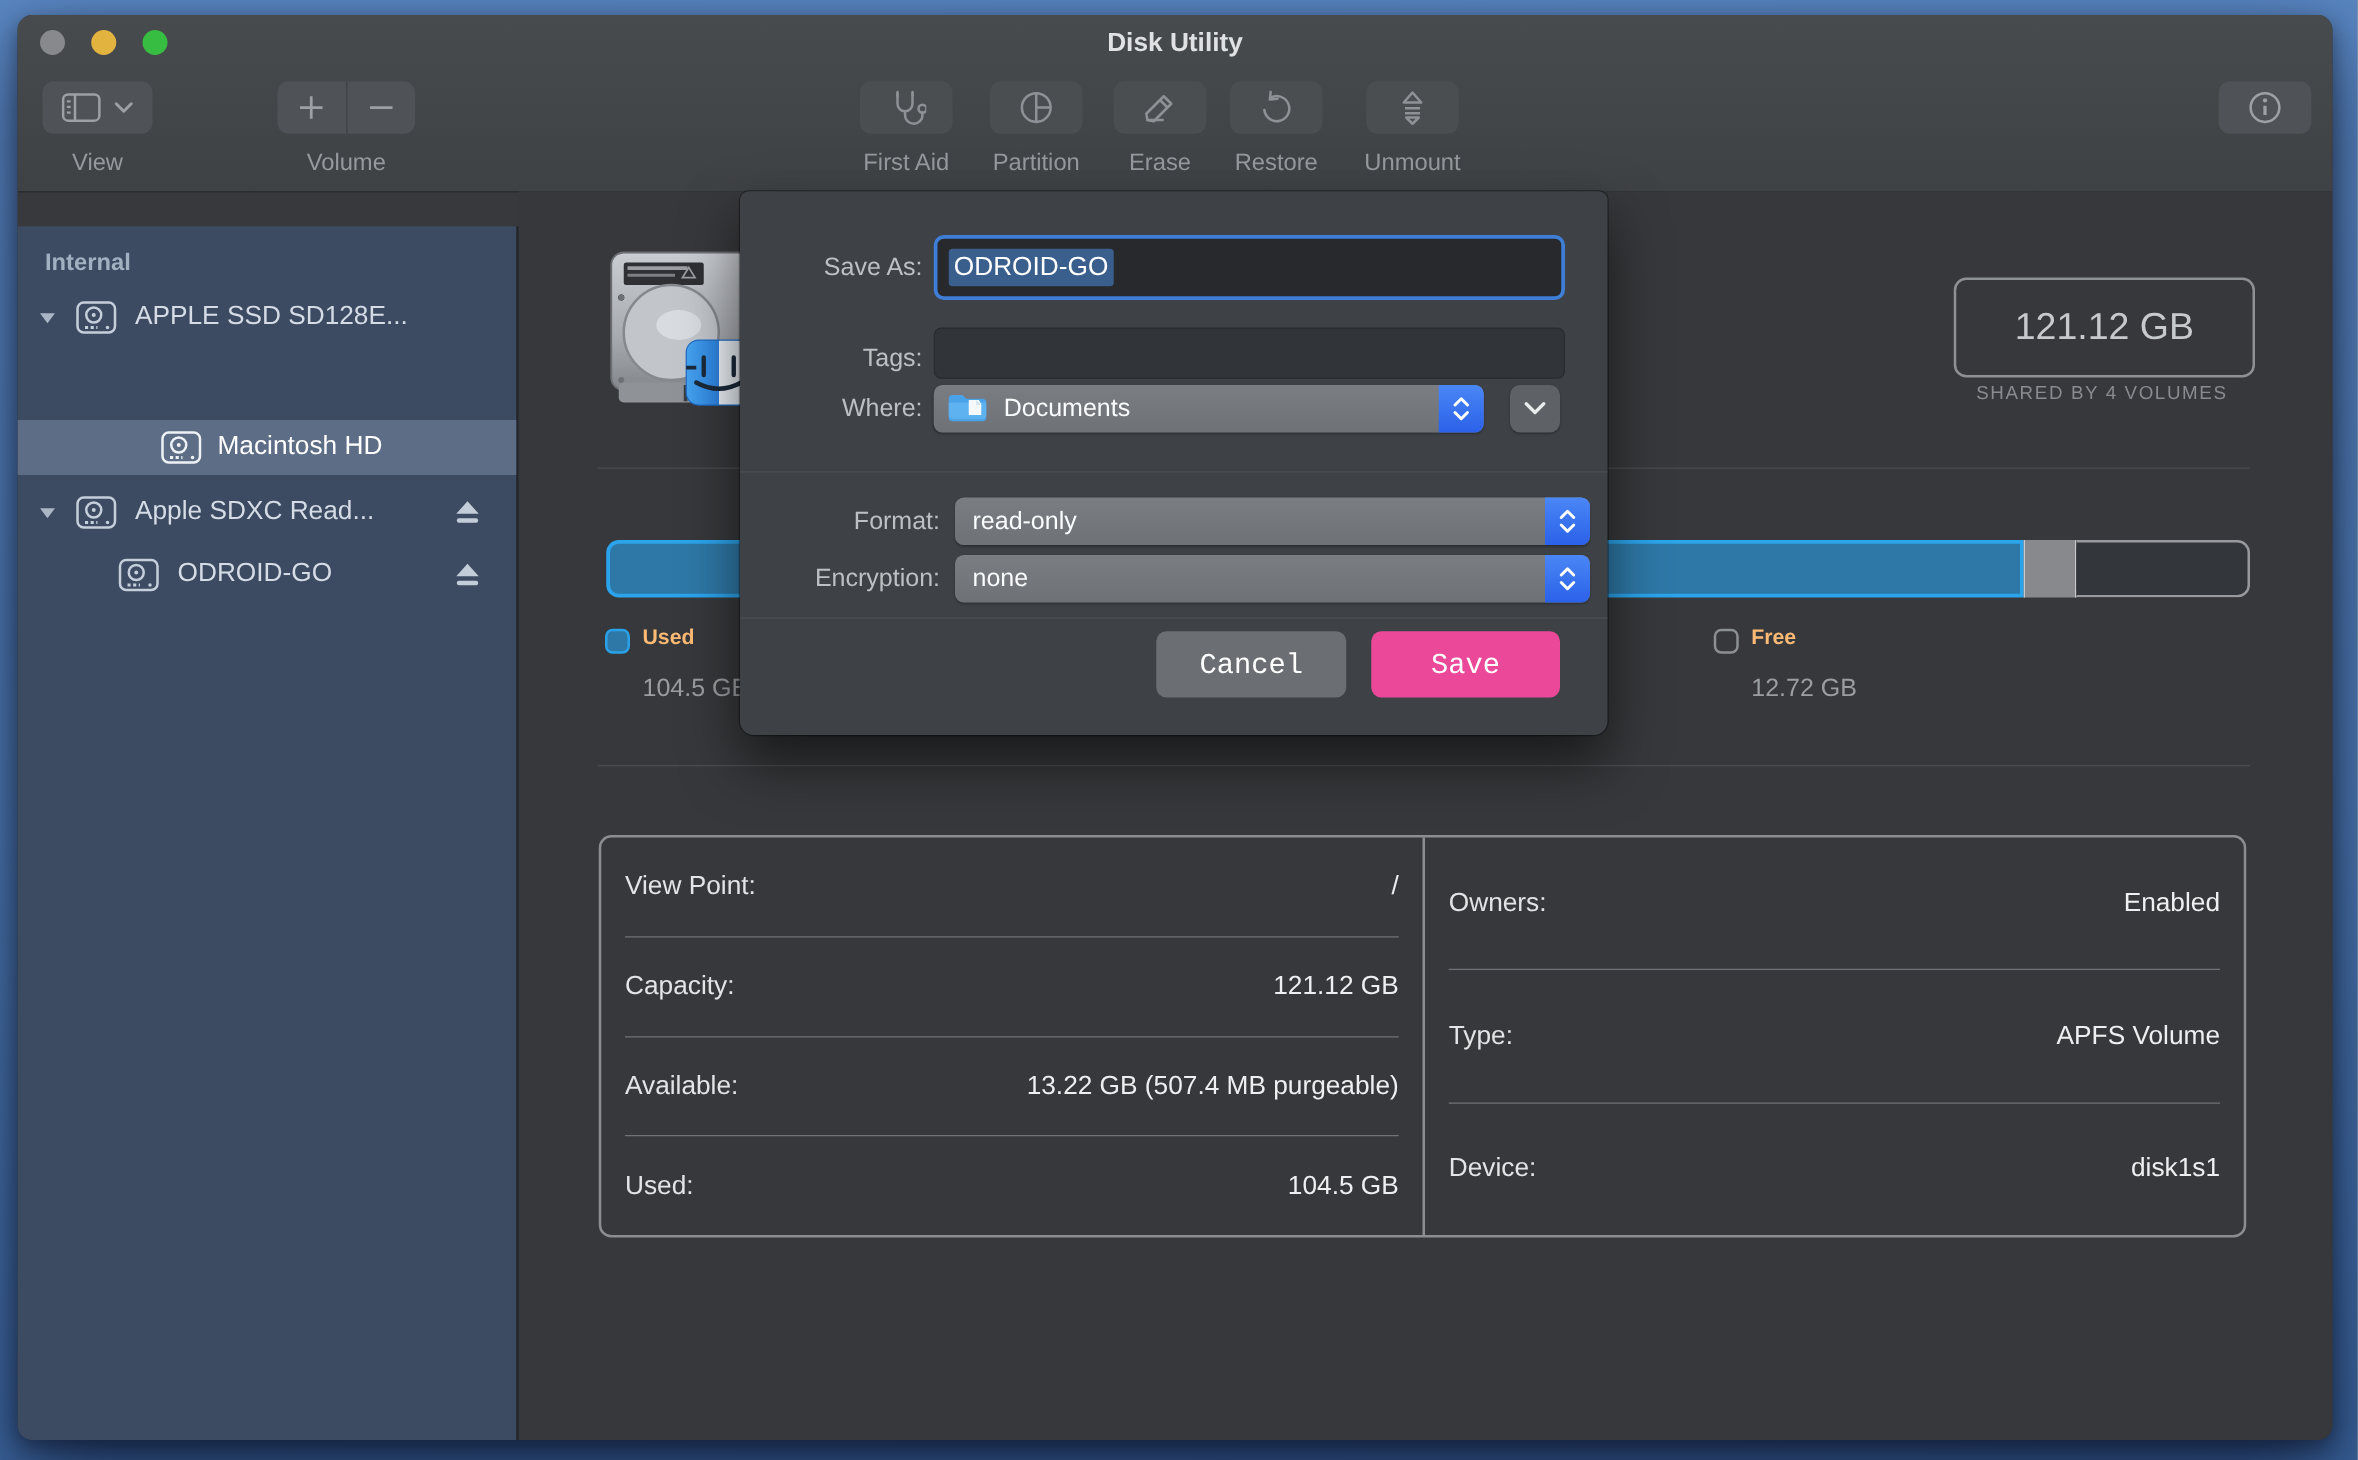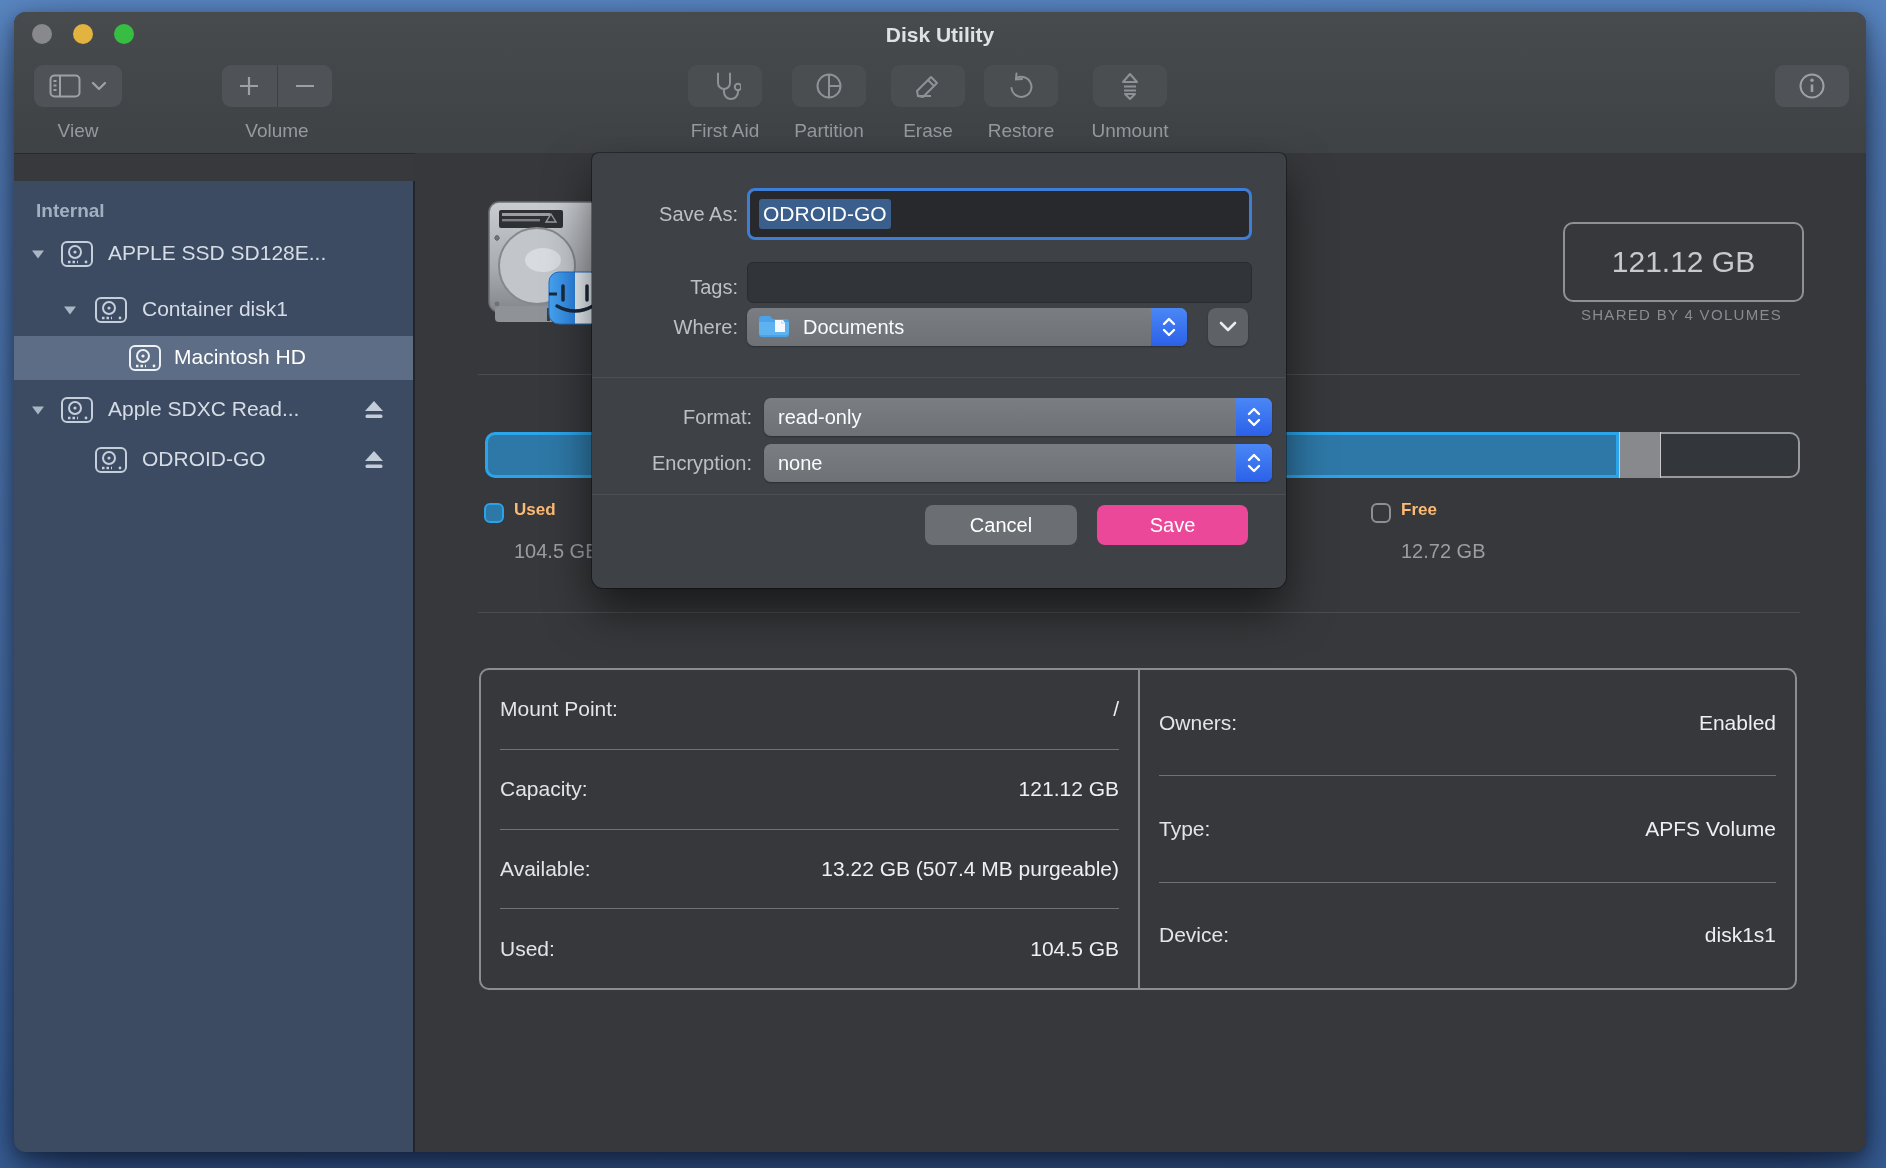--- a/index.html
+++ b/index.html
@@ -85,22 +85,22 @@
     background:#313438;border:1px solid #292b2e;border-radius:6px;}
   .popup{position:absolute;height:38px;box-sizing:border-box;border-radius:7px;
     background:linear-gradient(#7a7d82,#6e7176);display:flex;align-items:center;
     box-shadow:0 1px 2px rgba(0,0,0,.3);}
   .popup .ptext{font-size:20px;color:#fbfcfd;margin-left:14px;white-space:nowrap;flex:1;}
   .stepper{width:36px;height:38px;border-radius:0 7px 7px 0;margin-left:auto;
     background:linear-gradient(#4a87f6,#2b61e9);display:flex;align-items:center;justify-content:center;}
   .chevbtn{position:absolute;left:616px;top:155px;width:40px;height:38px;border-radius:8px;
     background:#5e6165;display:flex;align-items:center;justify-content:center;box-shadow:0 1px 2px rgba(0,0,0,.3);}
   .dsep{position:absolute;left:0;width:694px;height:1px;background:#4c4f52;}
-  .dbtn{position:absolute;top:352px;height:40px;border-radius:8px;font-size:20px;color:#ffffff;
-    display:flex;align-items:center;justify-content:center;}
+  .dbtn{position:absolute;top:352px;height:53px;border-radius:8px;font-size:23px;color:#ffffff;
+    display:flex;align-items:center;justify-content:center;font-family:Liberation Mono, monospace;}
   .dbtn.cancel{left:333px;width:152px;background:#6b6e72;}
   .dbtn.save{left:505px;width:151px;background:#ec4899;}
   .folder{margin-left:10px;width:34px;height:26px;position:relative;flex:none;}
 </style>
 </head>
 <body>
 
 <div class="window">
 
   <div class="toolbar">
@@ -226,37 +226,20 @@
             <rect x="2" y="3" width="30" height="24" rx="5"></rect>
             <circle cx="15" cy="13" r="6"></circle>
             <circle cx="15" cy="13" r="1.6" fill="#c5cedb" stroke="none"></circle>
             <line x1="8" y1="23" x2="18" y2="23" stroke-dasharray="2.5 2" stroke-width="2.4"></line>
             <circle cx="26" cy="23" r="1.4" fill="#c5cedb" stroke="none"></circle>
           </svg>
       </span>
       <span class="slabel" style="left:94px;">APPLE SSD SD128E...</span>
     </div>
 
-    <div class="srow" style="top:107px;">
-      <span class="disc" style="left:48px;">
-        <svg width="16" height="16" viewBox="0 0 16 16">
-            <polygon points="2,4.5 14,4.5 8,12.5" fill="#aab6c6"></polygon>
-          </svg>
-      </span>
-      <span class="dicon" style="left:80px;">
-        <svg width="34" height="30" viewBox="0 0 34 30" fill="none" stroke="#c5cedb" stroke-width="2">
-            <rect x="2" y="3" width="30" height="24" rx="5"></rect>
-            <circle cx="15" cy="13" r="6"></circle>
-            <circle cx="15" cy="13" r="1.6" fill="#c5cedb" stroke="none"></circle>
-            <line x1="8" y1="23" x2="18" y2="23" stroke-dasharray="2.5 2" stroke-width="2.4"></line>
-            <circle cx="26" cy="23" r="1.4" fill="#c5cedb" stroke="none"></circle>
-          </svg>
-      </span>
-      <span class="slabel" style="left:128px;">Container disk1</span>
-    </div>
 
     <div class="srow sel" style="top:155px;">
       <span class="dicon" style="left:114px;">
         <svg width="34" height="30" viewBox="0 0 34 30" fill="none" stroke="#eef2f7" stroke-width="2">
             <rect x="2" y="3" width="30" height="24" rx="5"></rect>
             <circle cx="15" cy="13" r="6"></circle>
             <circle cx="15" cy="13" r="1.6" fill="#eef2f7" stroke="none"></circle>
             <line x1="8" y1="23" x2="18" y2="23" stroke-dasharray="2.5 2" stroke-width="2.4"></line>
             <circle cx="26" cy="23" r="1.4" fill="#eef2f7" stroke="none"></circle>
           </svg>
@@ -371,21 +354,21 @@
 
   <div class="legend-chip chip-free"></div>
   <div class="legend-label" style="left:1387px;">Free</div>
   <div class="legend-value" style="left:1387px;">12.72 GB</div>
 
   <div class="hline" style="top:600px;"></div>
 
   <div class="details">
     <div class="dcol">
       <div class="drow">
-        <span class="dlabel">Mount Point:</span>
+        <span class="dlabel">View Point:</span>
         <span class="dvalue">/</span>
       </div>
       <div class="drow">
         <span class="dlabel">Capacity:</span>
         <span class="dvalue">121.12 GB</span>
       </div>
       <div class="drow">
         <span class="dlabel">Available:</span>
         <span class="dvalue">13.22 GB (507.4 MB purgeable)</span>
       </div>

